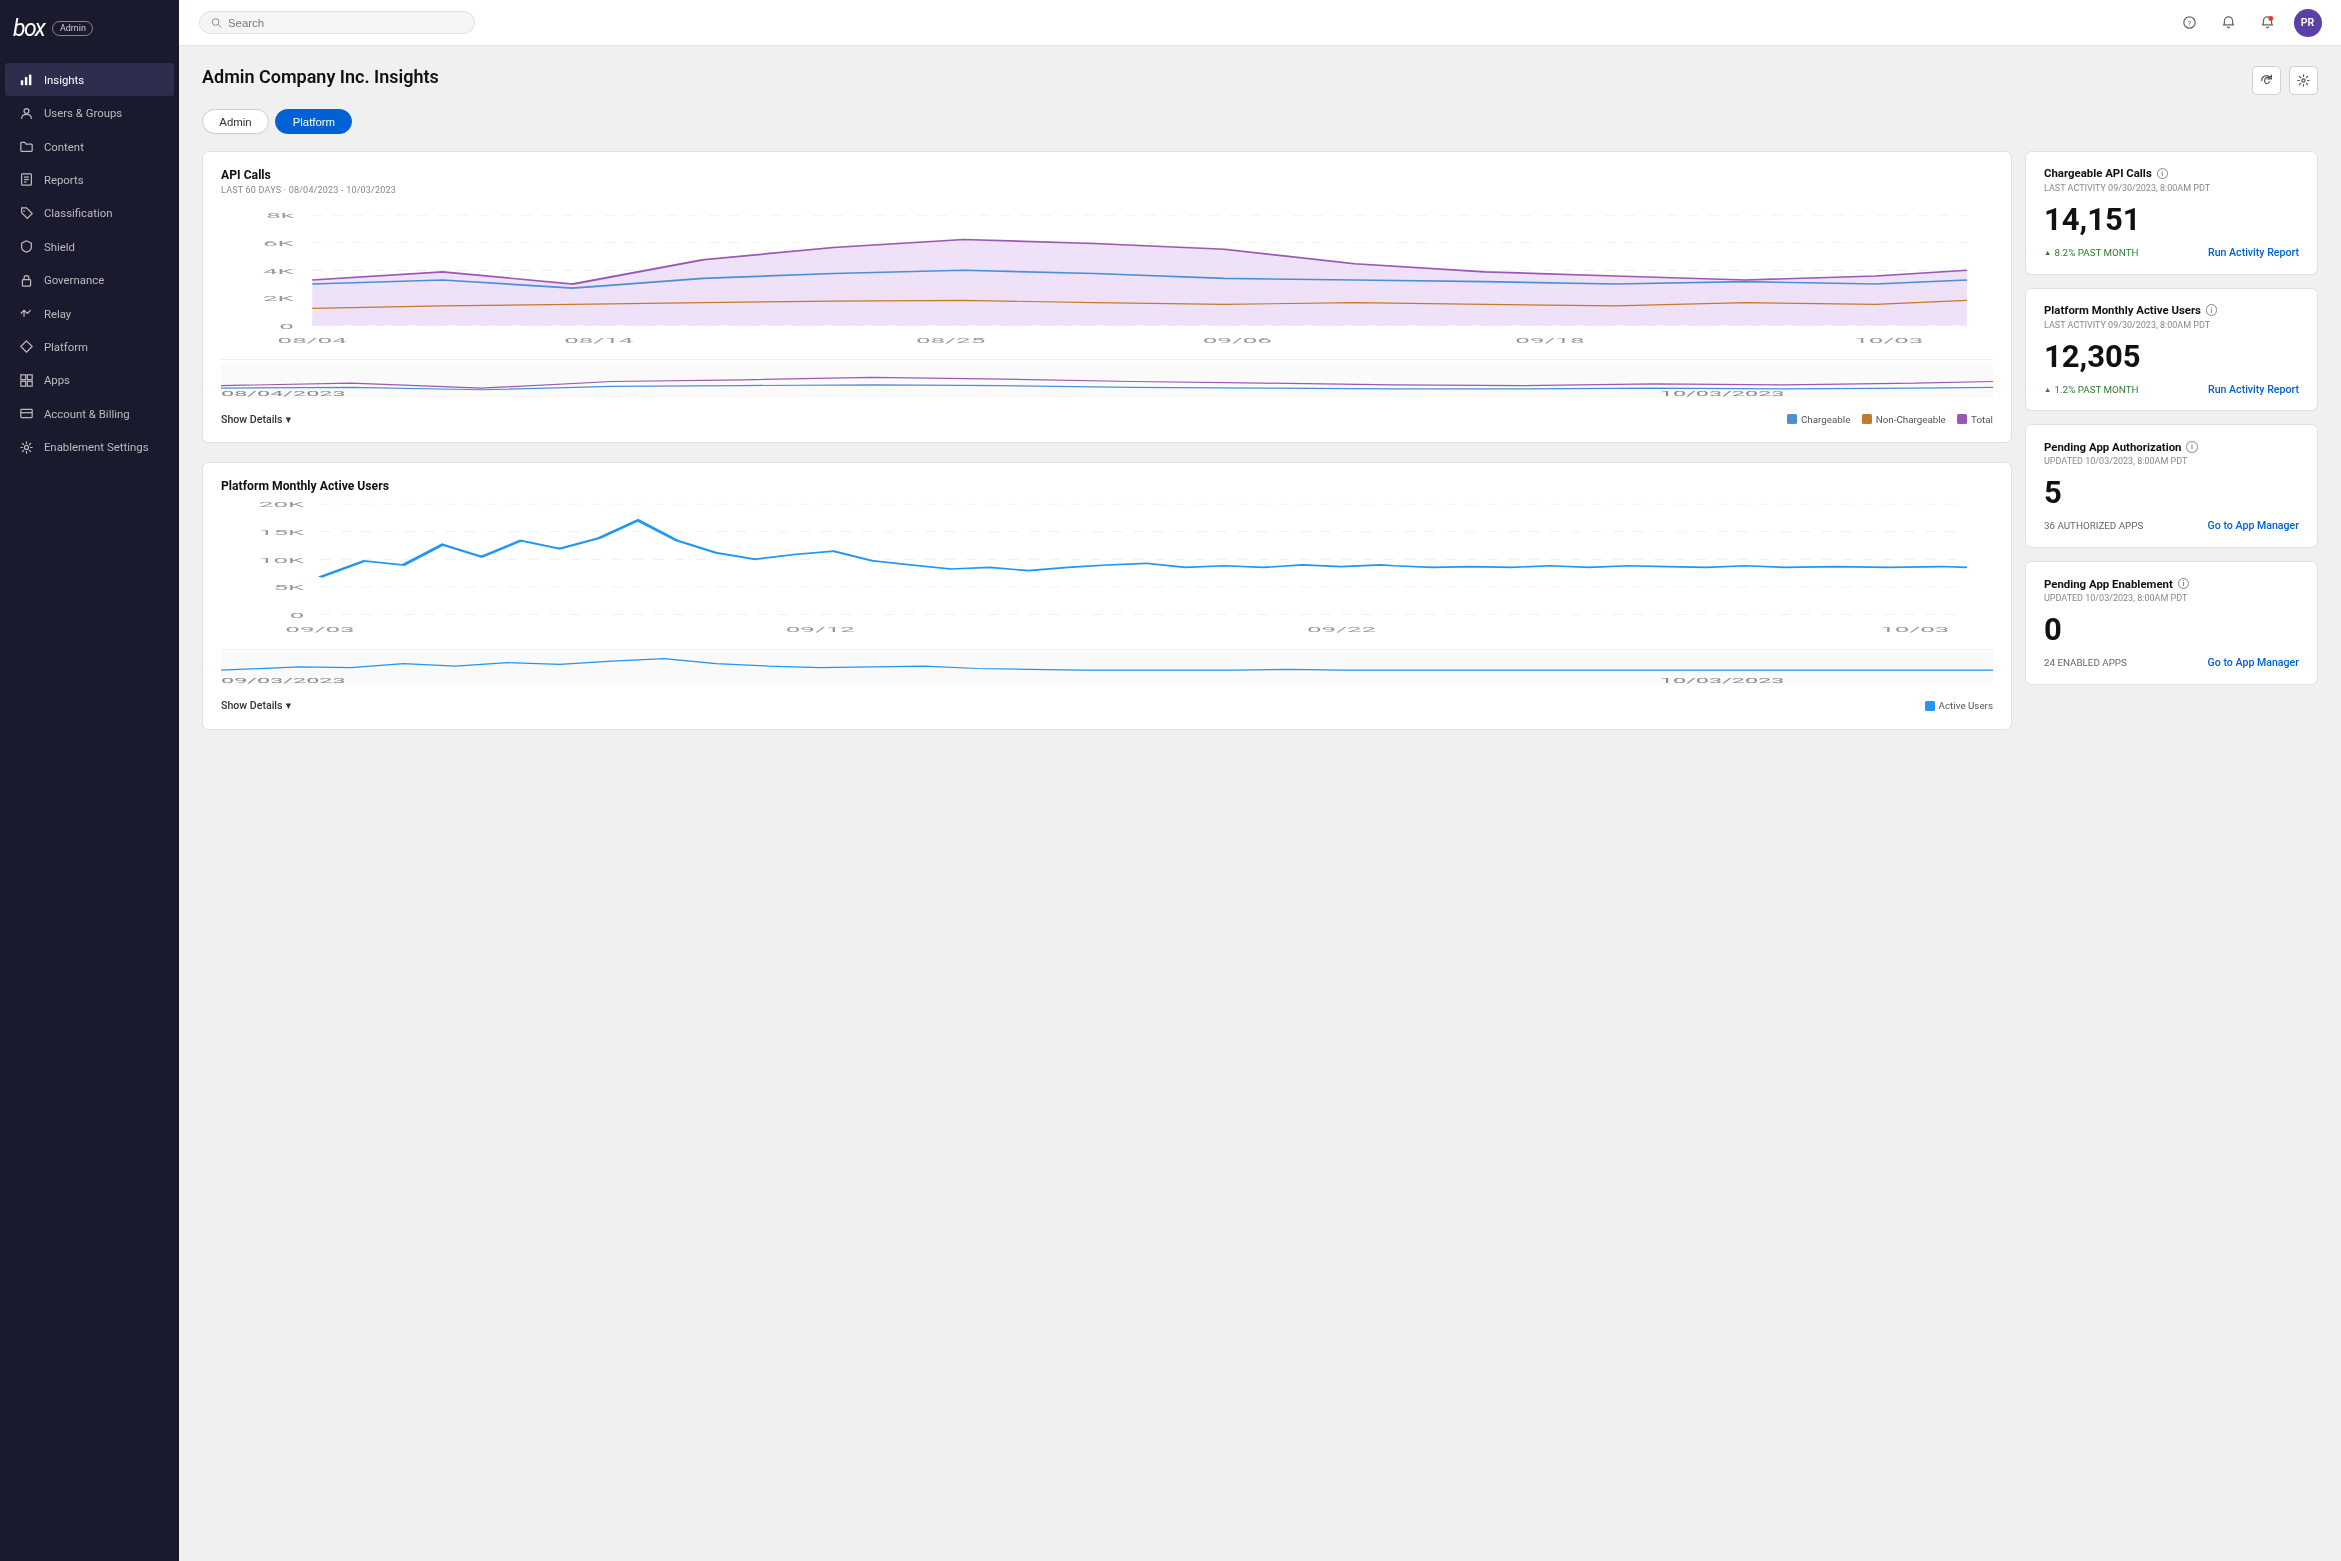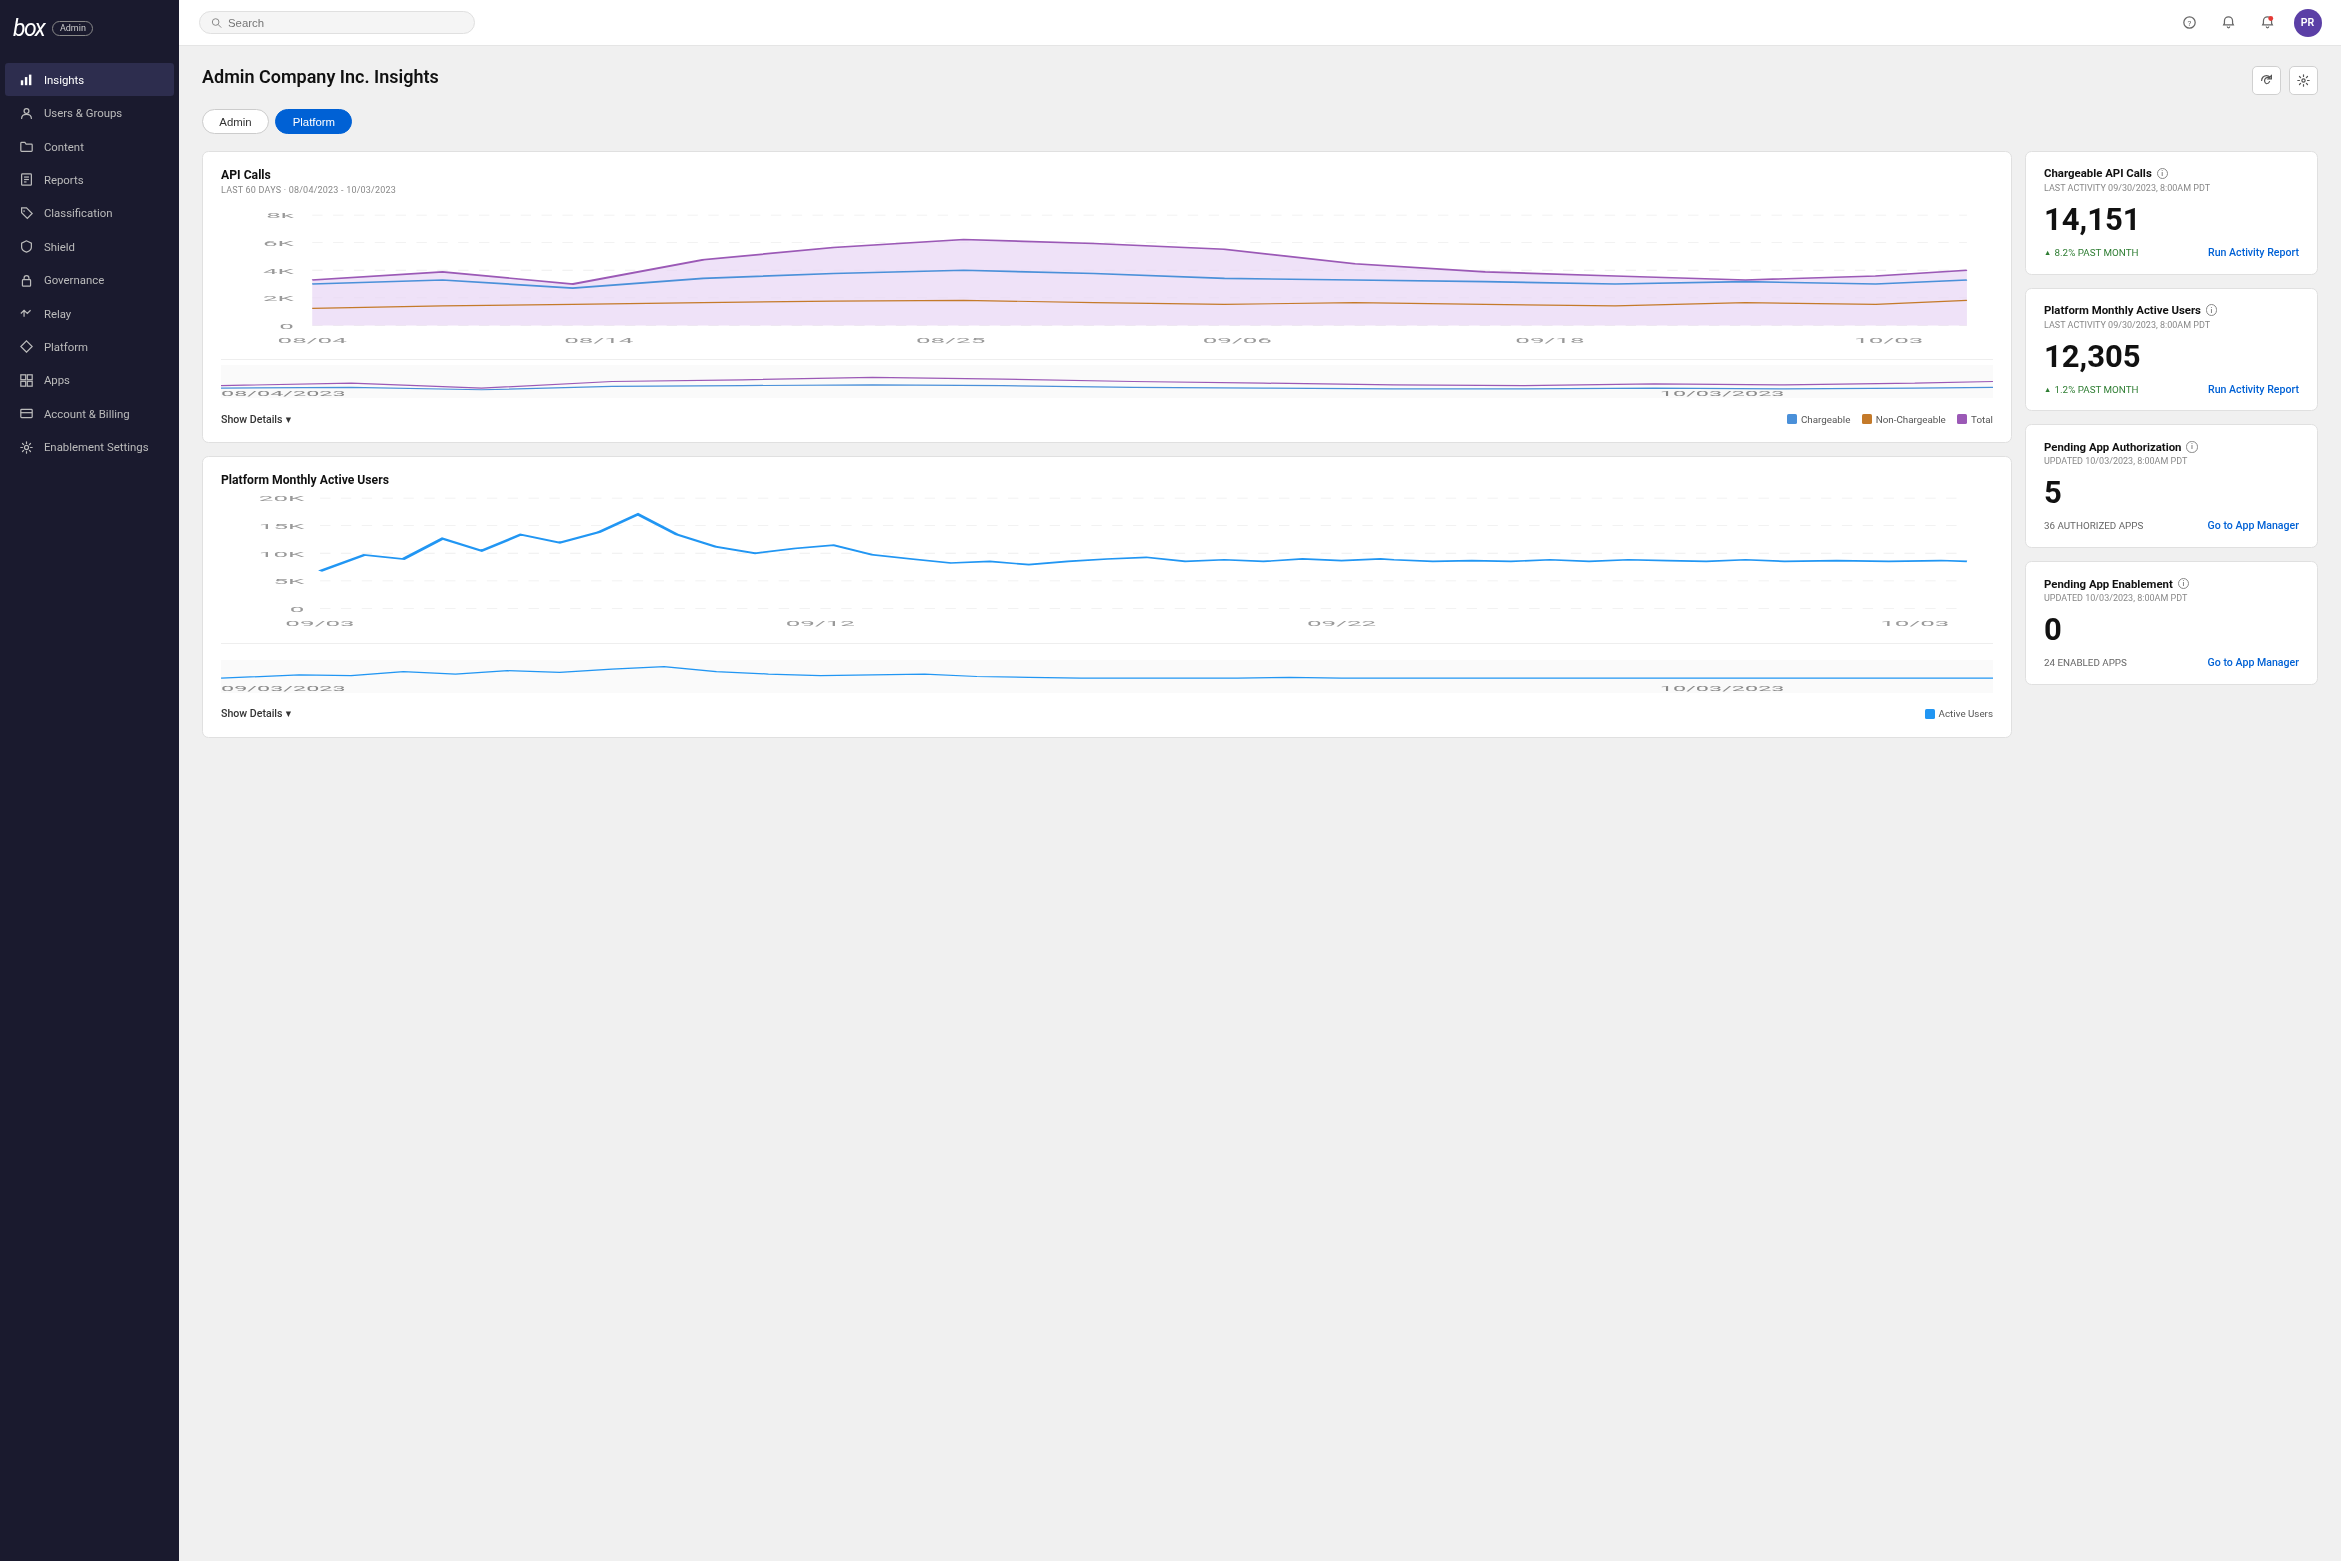--- a/index.html
+++ b/index.html
@@ -327,21 +327,21 @@
 
     <div class="tabs" id="tabs-container">
         <button class="tab-btn">Admin</button>
         <button class="tab-btn active">Platform</button>
       </div>
 
     <div class="dashboard-grid">
 
       <div>
 
-        <div class="card" style="margin-bottom:13px;">
+        <div class="card" style="margin-bottom:19px;">
           <div class="card-title">API Calls</div>
           <div class="card-subtitle">LAST 60 DAYS · 08/04/2023 - 10/03/2023</div>
           <div class="chart-area">
             <svg class="chart" viewBox="0 0 680 180" preserveAspectRatio="none">
 
               <text x="28" y="14" font-size="10" fill="#999" text-anchor="end">8k</text>
               <text x="28" y="48" font-size="10" fill="#999" text-anchor="end">6K</text>
               <text x="28" y="82" font-size="10" fill="#999" text-anchor="end">4K</text>
               <text x="28" y="116" font-size="10" fill="#999" text-anchor="end">2K</text>
               <text x="28" y="150" font-size="10" fill="#999" text-anchor="end">0</text>
@@ -419,21 +419,21 @@
 
               <polyline points="38,100 55,80 70,85 85,60 100,75 115,55 130,65 145,52 160,30 175,55 190,70 205,78 220,72 235,68 250,80 265,85 280,90 295,88 310,92 325,88 340,85 355,83 370,88 385,86 400,88 415,85 430,87 445,85 450,86 465,88 480,87 495,88 510,86 525,88 540,86 555,87 570,88 585,86 600,88 620,87 640,88 660,87 670,88" fill="none" stroke="#2196f3" stroke-width="2"></polyline>
 
               <text x="38" y="168" font-size="10" fill="#999" text-anchor="middle">09/03</text>
               <text x="230" y="168" font-size="10" fill="#999" text-anchor="middle">09/12</text>
               <text x="430" y="168" font-size="10" fill="#999" text-anchor="middle">09/22</text>
               <text x="650" y="168" font-size="10" fill="#999" text-anchor="middle">10/03</text>
             </svg>
           </div>
 
-          <div style="border-top:0.8px solid #eee; margin-top:6.5px; padding-top:16px;">
+          <div style="border-top:0.8px solid #eee; margin-top:6.5px; padding-top:2px;">
             <svg width="100%" height="33" viewBox="0 0 680 40" preserveAspectRatio="none">
               <rect x="0" y="0" width="680" height="40" fill="#fafafa"></rect>
               <polyline points="0,22 30,18 50,19 70,14 90,17 110,13 130,15 150,11 170,8 190,14 210,17 230,19 250,18 270,17 290,20 310,21 330,22 350,22 370,22 390,22 410,21 430,22 450,22 470,22 490,22 510,22 530,22 550,22 570,22 600,22 630,22 660,22 680,22" fill="none" stroke="#2196f3" stroke-width="1.5"></polyline>
               <text x="0" y="38" font-size="9" fill="#888">09/03/2023</text>
               <text x="600" y="38" font-size="9" fill="#888" text-anchor="end">10/03/2023</text>
             </svg>
           </div>
           <div class="chart-footer">
             <span class="show-details">
               <span>Show Details</span>

